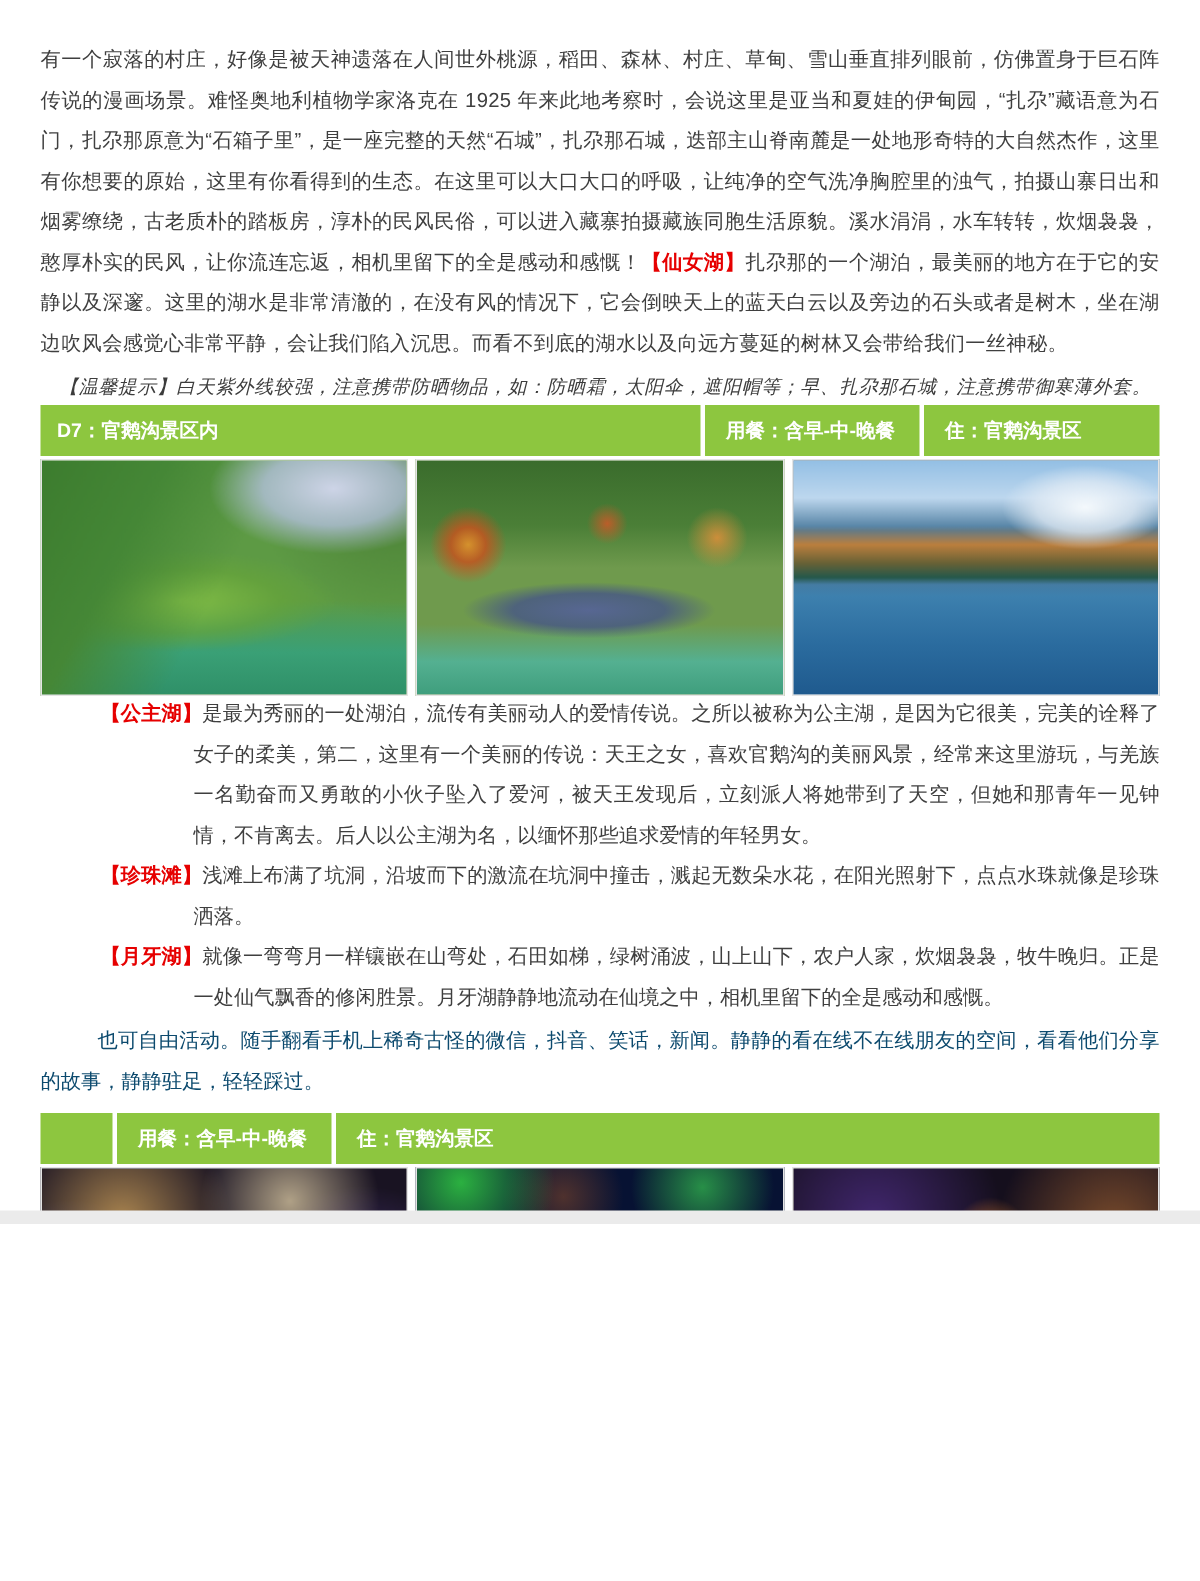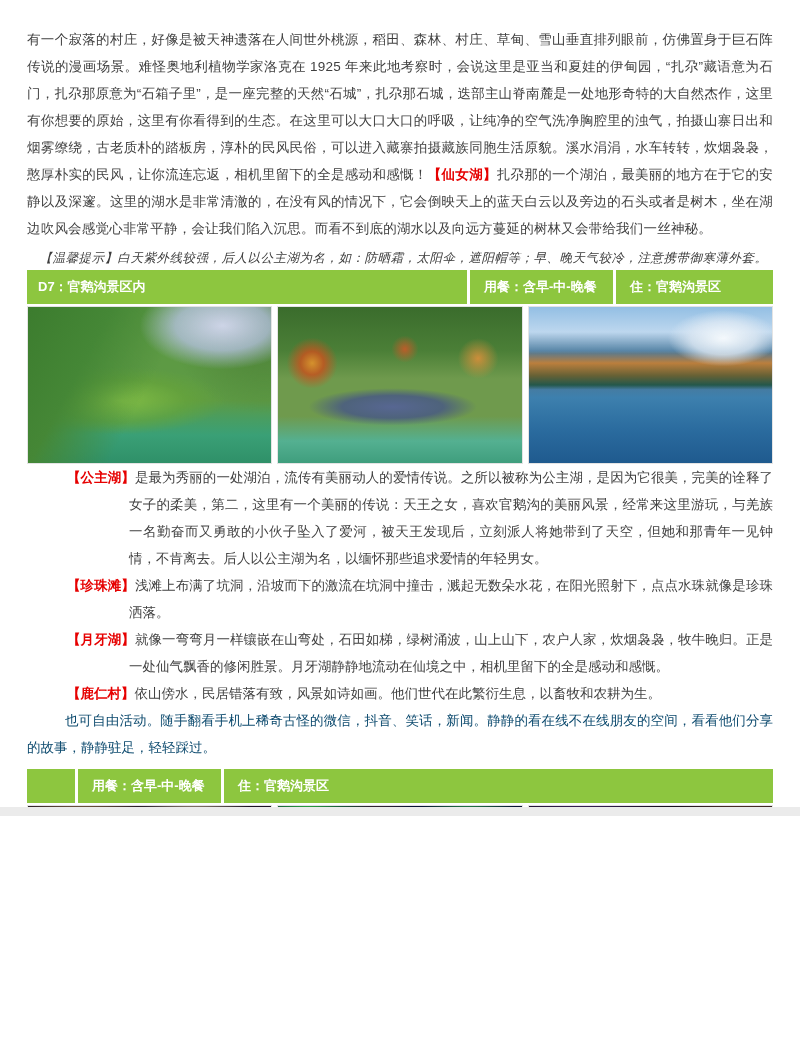--- a/index.html
+++ b/index.html
@@ -103,21 +103,21 @@
 
   
   .day-intro {
     margin-top:12px;
     font-size:13.5px; line-height:27px; color:#3f3f3f;
     text-indent:38px; text-align:justify;
   }
   .spots { margin-top:0; }
   .spot {
     margin-left:40px; padding-left:62px; text-indent:-62px;
-    font-size:13.5px; line-height:27px; color:#3f3f3f; text-align:justify;
+    font-size:13.5px; line-height:27px; color:#3f3f3f; text-align:justify;font-family:Liberation Mono, monospace;
   }
   .spot .label { color:#e60000; font-weight:bold; }
   .free-para {
     font-size:13.5px; line-height:27px; color:#0c4a6e;
     text-indent:38px; text-align:justify;
   }
   .final-line {
     margin-top:6px;
     font-size:13.5px; line-height:24px; color:#3f3f3f; text-indent:38px;
   }
@@ -128,40 +128,39 @@
   }
 </style>
 </head>
 <body>
 
 <div class="page">
   <div class="content">
 
     <p class="para"><span>有一个寂落的村庄，好像是被天神遗落在人间世外桃源，稻田、森林、村庄、草甸、雪山垂直排列眼前，仿佛置身于巨石阵传说的漫画场景。难怪奥地利植物学家洛克在 1925 年来此地考察时，会说这里是亚当和夏娃的伊甸园，“扎尕”藏语意为石门，扎尕那原意为“石箱子里”，是一座完整的天然“石城”，扎尕那石城，迭部主山脊南麓是一处地形奇特的大自然杰作，这里有你想要的原始，这里有你看得到的生态。在这里可以大口大口的呼吸，让纯净的空气洗净胸腔里的浊气，拍摄山寨日出和烟雾缭绕，古老质朴的踏板房，淳朴的民风民俗，可以进入藏寨拍摄藏族同胞生活原貌。溪水涓涓，水车转转，炊烟袅袅，憨厚朴实的民风，让你流连忘返，相机里留下的全是感动和感慨！</span><span class="red-inline">【仙女湖】</span><span>扎尕那的一个湖泊，最美丽的地方在于它的安静以及深邃。这里的湖水是非常清澈的，在没有风的情况下，它会倒映天上的蓝天白云以及旁边的石头或者是树木，坐在湖边吹风会感觉心非常平静，会让我们陷入沉思。而看不到底的湖水以及向远方蔓延的树林又会带给我们一丝神秘。</span></p>
 
-    <p class="tip">【温馨提示】白天紫外线较强，后人以公主湖为名，如：防晒霜，太阳伞，遮阳帽等；早、晚天气较冷，注意携带御寒薄外套。</p>
+    <p class="tip">【温馨提示】白天紫外线较强，注意携带防晒物品，如：防晒霜，太阳伞，遮阳帽等；早、扎尕那石城，注意携带御寒薄外套。</p>
 
     <div class="day-bar bar7">
       <div class="cell title">D7：官鹅沟景区内</div>
       <div class="cell meals">用餐：含早-中-晚餐</div>
       <div class="cell stay">住：官鹅沟景区</div>
     </div>
 
     <div class="photo-strip">
       <div class="photo p-valley"></div>
       <div class="photo p-village"></div>
       <div class="photo p-autumn"></div>
     </div>
 
 
     <div class="spots">
       <p class="spot"><span class="label">【公主湖】</span><span>是最为秀丽的一处湖泊，流传有美丽动人的爱情传说。之所以被称为公主湖，是因为它很美，完美的诠释了女子的柔美，第二，这里有一个美丽的传说：天王之女，喜欢官鹅沟的美丽风景，经常来这里游玩，与羌族一名勤奋而又勇敢的小伙子坠入了爱河，被天王发现后，立刻派人将她带到了天空，但她和那青年一见钟情，不肯离去。后人以公主湖为名，以缅怀那些追求爱情的年轻男女。</span></p>
       <p class="spot"><span class="label">【珍珠滩】</span><span>浅滩上布满了坑洞，沿坡而下的激流在坑洞中撞击，溅起无数朵水花，在阳光照射下，点点水珠就像是珍珠洒落。</span></p>
       <p class="spot"><span class="label">【月牙湖】</span><span>就像一弯弯月一样镶嵌在山弯处，石田如梯，绿树涌波，山上山下，农户人家，炊烟袅袅，牧牛晚归。正是一处仙气飘香的修闲胜景。月牙湖静静地流动在仙境之中，相机里留下的全是感动和感慨。</span></p>
-      <p class="spot"><span class="label">【鹿仁村】</span><span>依山傍水，民居错落有致，风景如诗如画。他们世代在此繁衍生息，以畜牧和农耕为生。</span></p>
       <p class="free-para">也可自由活动。随手翻看手机上稀奇古怪的微信，抖音、笑话，新闻。静静的看在线不在线朋友的空间，看看他们分享的故事，静静驻足，轻轻踩过。</p>
     </div>
 
     <div class="day-bar bar8">
       <div class="cell meals">用餐：含早-中-晚餐</div>
       <div class="cell stay">住：官鹅沟景区</div>
     </div>
 
     <div class="photo-strip">
       <div class="photo p-cave1"></div>

